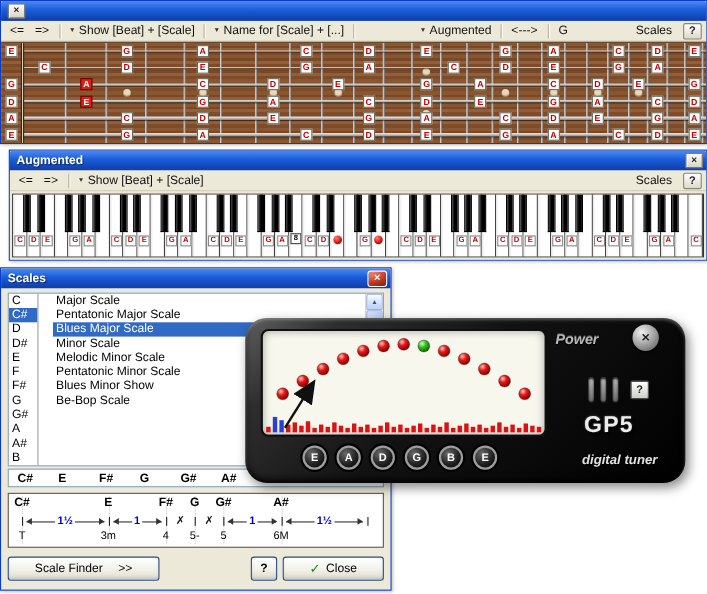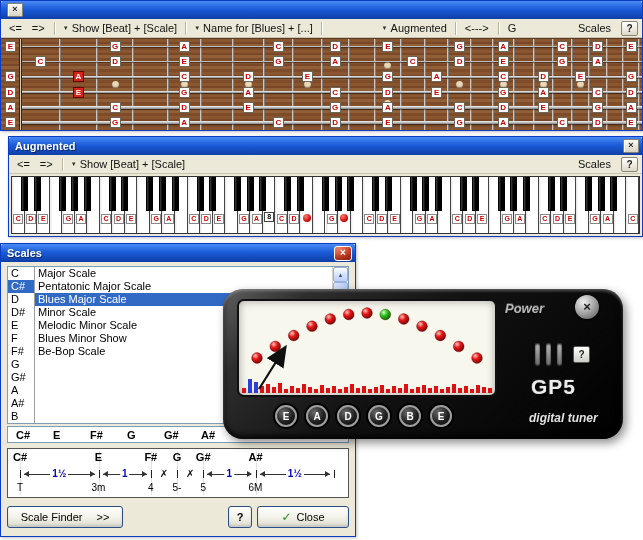--- a/index.html
+++ b/index.html
@@ -50,21 +50,21 @@
   .kdot{position:absolute;width:8px;height:8px;border-radius:50%;background:radial-gradient(circle at 35% 30%,#ff7d6c,#d01010 60%,#7c0000);}
   .k8{position:absolute;width:10px;height:10px;background:#fff;border:1px solid #444;color:#000;font-size:7px;font-weight:bold;
     line-height:8px;text-align:center;}
 
   
   .scales-win{left:0;top:243px;width:356px;height:294px;z-index:20;display:flex;flex-direction:column;}
   .swbody{flex:1;padding:4px 6px 6px;display:flex;flex-direction:column;}
   .listbox{height:158px;background:#fff;border:1px solid #7f9db9;display:flex;overflow:hidden;}
   .rootcol{width:26px;}
   .listsep{width:1px;background:#a0a0a0;}
-  .scalecol{flex:1;overflow:hidden;}
+  .scalecol{flex:1;overflow:hidden;margin-left:13px;}
   .lrow{height:13px;line-height:13px;padding:0 3px;white-space:nowrap;overflow:hidden;}
   .lrow.sel{background:#316ac5;color:#fff;}
   .sbar{width:16px;display:flex;flex-direction:column;border-left:1px solid #d0d0c8;}
   .sb-btn{height:15px;background:linear-gradient(180deg,#fdfdfd,#d7e3fb 50%,#bcd0f8);border:1px solid #9ab1d9;border-radius:2px;
     color:#39537e;font-size:6px;display:flex;align-items:center;justify-content:center;}
   .sb-track{flex:1;position:relative;background:#f3f5fa;}
   .sb-thumb{position:absolute;left:0;right:0;top:0;bottom:0;background:linear-gradient(90deg,#d7e3fb,#b7cbf4);
     border:1px solid #9ab1d9;border-radius:2px;}
   .notesrow{margin-top:2px;height:17px;background:#fff;border:1px solid #7f9db9;display:flex;align-items:center;padding-left:8px;}
   .nrnote{width:37px;font-weight:bold;font-size:11px;}
@@ -75,21 +75,21 @@
   .ddeg{position:absolute;top:33px;transform:translateX(-50%);font-size:10px;color:#000;}
   .dline{position:absolute;top:25px;height:1px;background:#333;}
   .darr{position:absolute;top:22px;width:0;height:0;border-top:3.5px solid transparent;border-bottom:3.5px solid transparent;}
   .darr.l{border-right:5px solid #333;}
   .darr.r{border-left:5px solid #333;}
   .dival{position:absolute;top:19px;transform:translateX(-50%);background:#fff;padding:0 2px;font-size:10px;font-weight:bold;color:#0000bb;}
   .dhalf{position:absolute;top:19px;transform:translateX(-50%);font-size:10px;color:#111;}
   .btnrow{margin-top:8px;display:flex;align-items:center;gap:5px;}
   .xpbtn{height:22px;background:linear-gradient(180deg,#fff,#f2f1e8 55%,#dcdacb);border:1px solid #274f8c;border-radius:3px;
     font-size:11px;color:#000;display:flex;align-items:center;justify-content:center;box-shadow:inset 0 -2px 2px rgba(130,140,160,.25);}
-  .sfbtn{width:116px;gap:14px;}
+  .sfbtn{width:138px;gap:14px;}
   .sq{width:24px;font-weight:bold;}
   .closebtn{width:92px;gap:5px;}
   .check{color:#1f8c1f;font-weight:bold;font-size:12px;}
   .flexspace{flex:1;}
 
   
   .tuner{position:absolute;left:223px;top:289px;width:400px;height:150px;z-index:40;border-radius:20px;
     background:linear-gradient(135deg,#606060 0%,#2e2e2e 16%,#121212 45%,#000 100%);
     box-shadow:inset 0 2px 3px rgba(255,255,255,.3),inset 0 -3px 6px rgba(0,0,0,.9),3px 4px 10px rgba(0,0,0,.45);}
   .tdisplay{position:absolute;left:14px;top:10px;width:260px;height:98px;background:#f7f7ee;border:2px solid #101010;
@@ -123,21 +123,21 @@
     <span class="tbtn">&lt;=</span>
     <span class="tbtn">=&gt;</span>
     <span class="tsep"></span>
     <span class="tmenu">
       <span class="dn">▼</span>
       <span>Show [Beat] + [Scale]</span>
     </span>
     <span class="tsep"></span>
     <span class="tmenu">
       <span class="dn">▼</span>
-      <span>Name for [Blues] + [...]</span>
+      <span>Name for [Scale] + [...]</span>
     </span>
     <span class="tsep"></span>
     <span class="tspacer"></span>
     <span class="tmenu">
       <span class="dn">▼</span>
       <span>Augmented</span>
     </span>
     <span class="tsep"></span>
     <span class="tbtn">&lt;---&gt;</span>
     <span class="tsep"></span>
@@ -422,20 +422,21 @@
           <div class="lrow">A#</div>
           <div class="lrow">B</div>
         </div>
       <div class="listsep"></div>
       <div class="scalecol">
           <div class="lrow">Major Scale</div>
           <div class="lrow">Pentatonic Major Scale</div>
           <div class="lrow sel">Blues Major Scale</div>
           <div class="lrow">Minor Scale</div>
           <div class="lrow">Melodic Minor Scale</div>
+          <div class="lrow">Pentatonic Minor Scale</div>
           <div class="lrow">Blues Minor Show</div>
           <div class="lrow">Be-Bop Scale</div>
         </div>
       <div class="sbar">
         <div class="sb-btn">▲</div>
         <div class="sb-track">
           <div class="sb-thumb"></div>
         </div>
         <div class="sb-btn">▼</div>
       </div>

